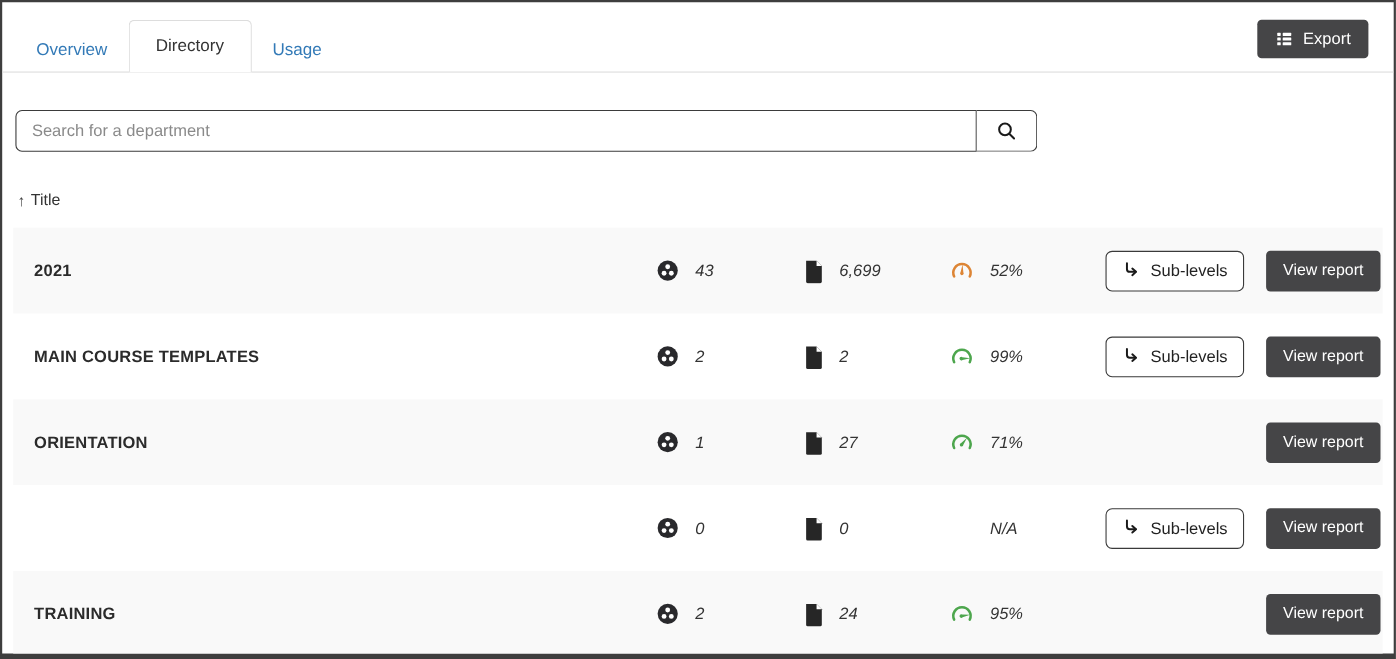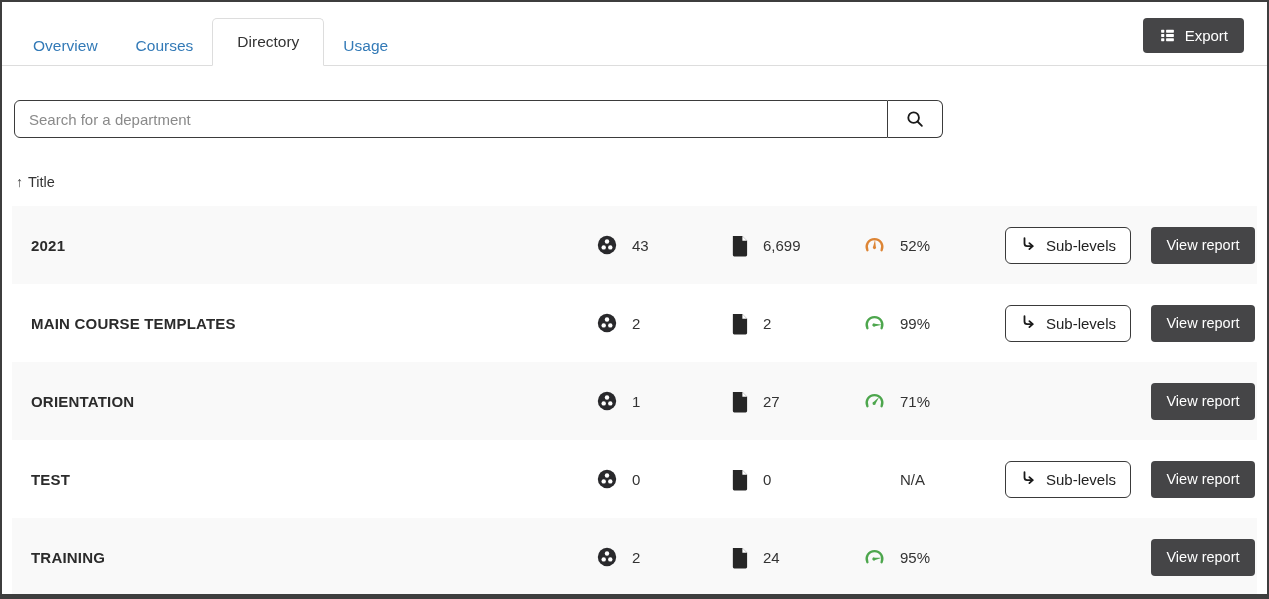--- a/index.html
+++ b/index.html
@@ -117,20 +117,21 @@
     font-weight:bold;
     color:#2b2b2b;
     letter-spacing:.2px;
   }
   .stat {
     display:flex;
     align-items:center;
     gap:14px;
     font-size:15px;
     color:#333;
+    font-style:italic;
   }
   .col-ball  { width:134px; }
   .col-doc   { width:133px; }
   .col-gauge { width:142px; }
   .col-sub   { width:146px; }
   .col-view  { width:84px; }
 
   .sub-btn {
     width:126px; height:37px;
     background:#fff;
@@ -156,21 +157,20 @@
   .icon { display:inline-flex; flex:none; }
 </style>
 </head>
 <body>
 
 <div class="frame">
 
   
   <div class="tabbar">
     <div class="tab">Overview</div>
-    <div class="tab">Courses</div>
     <div class="tab active">Directory</div>
     <div class="tab">Usage</div>
 
     <button class="export-btn">
       <span class="icon">
         <svg width="17" height="17" viewBox="0 0 24 24">
           <g fill="#ffffff">
             <rect x="3" y="4" width="4.5" height="4" rx="0.8"></rect>
             <rect x="10" y="4" width="11" height="4" rx="0.8"></rect>
             <rect x="3" y="10" width="4.5" height="4" rx="0.8"></rect>
@@ -343,21 +343,20 @@
           </span>
           <span>Sub-levels</span>
         </button>
       </div>
       <div class="col-view">
         <button class="view-btn">View report</button>
       </div>
     </div>
 
     <div class="dept-row">
-      <div class="row-title">TEST</div>
       <div class="stat col-ball">
         <span class="icon">
           <svg width="22" height="22" viewBox="0 0 24 24">
               <circle cx="12" cy="12" r="10" fill="#29292c"></circle>
               <circle cx="12" cy="8.2" r="2.4" fill="#fff"></circle>
               <circle cx="8.4" cy="14.6" r="2.4" fill="#fff"></circle>
               <circle cx="15.6" cy="14.6" r="2.4" fill="#fff"></circle>
             </svg>
         </span>
         <span>0</span>

